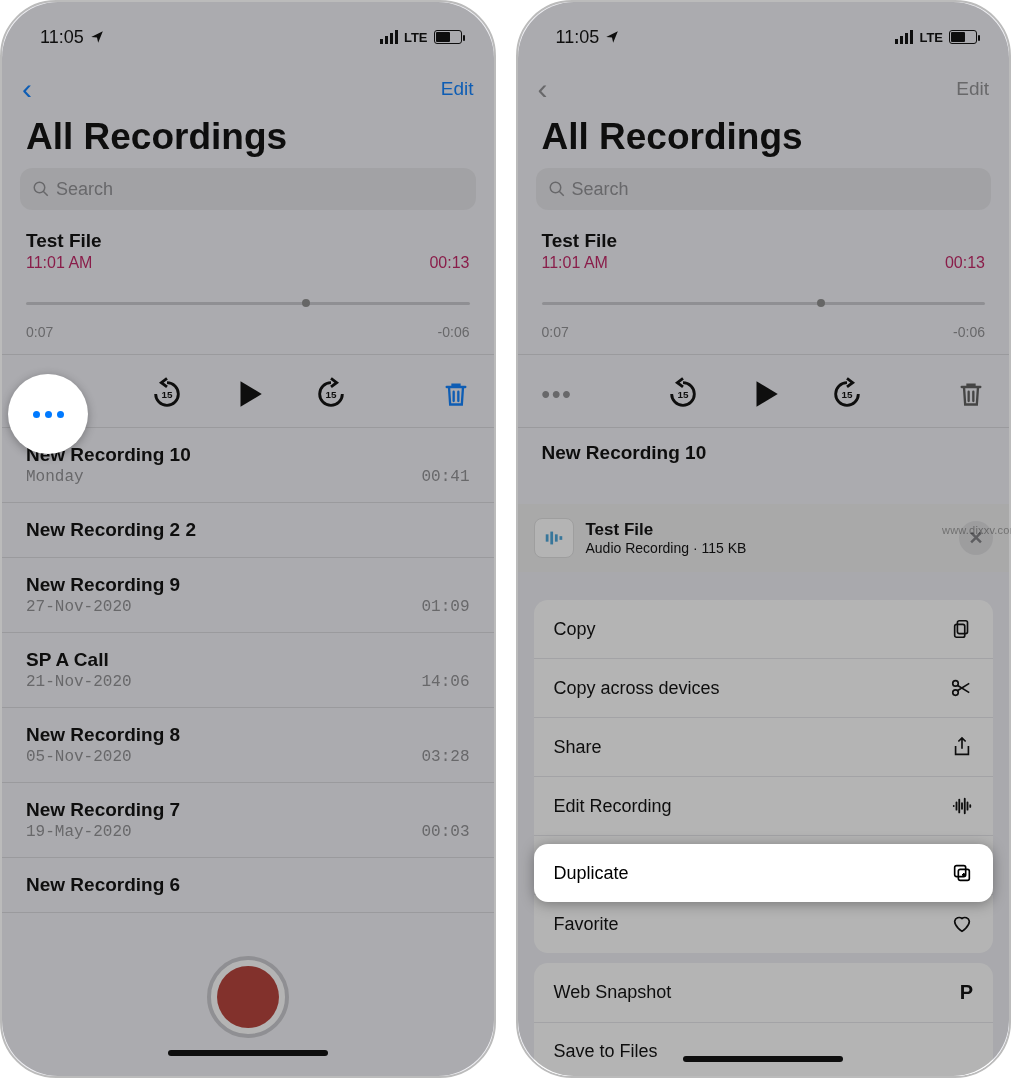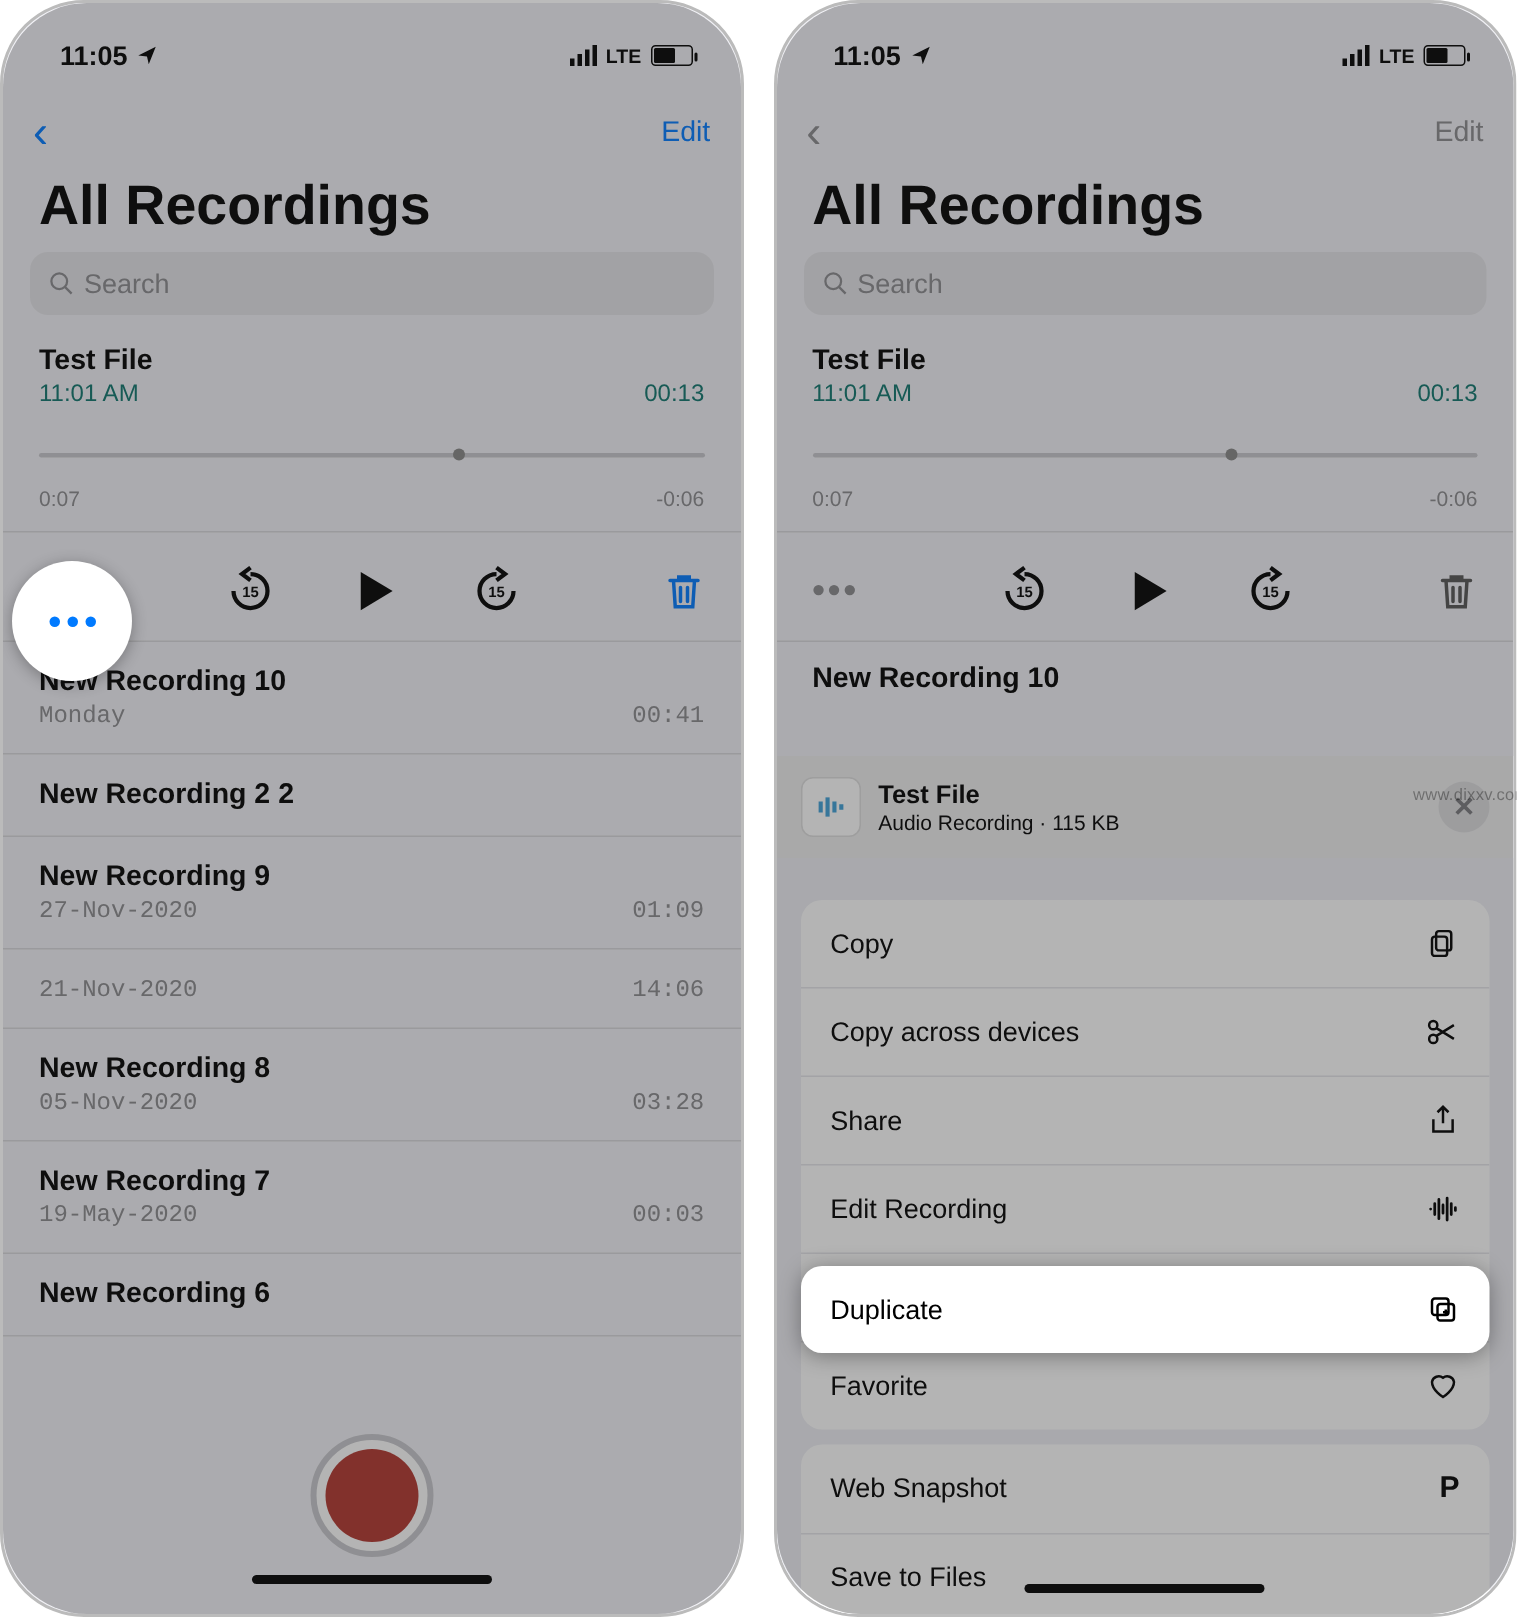--- a/index.html
+++ b/index.html
@@ -19,40 +19,40 @@
   }
   .phone .dim {
     position: absolute; inset: 0; border-radius: 56px;
     background: rgba(40,40,40,0.35);
     pointer-events: none; z-index: 50;
   }
   .statusbar {
     display: flex; justify-content: space-between; align-items: center;
     padding: 18px 32px 4px 38px; height: 56px;
   }
-  .status-left { font-weight: 700; font-size: 18px; display:flex; align-items:center; gap:6px;}
+  .status-left { font-weight: 400; font-size: 18px; display:flex; align-items:center; gap:6px;}
   .status-right { display: flex; align-items: center; gap: 6px; font-size: 13px; font-weight:600;}
   .signal { display: inline-flex; align-items: flex-end; gap: 2px; }
   .signal span { width: 3px; background:#000; display:inline-block; }
   .signal span:nth-child(1){height:5px}.signal span:nth-child(2){height:8px}
   .signal span:nth-child(3){height:11px}.signal span:nth-child(4){height:14px}
   .battery { width:28px; height:14px; border:1.5px solid #000; border-radius:3px; position:relative; }
   .battery::after{content:"";position:absolute;right:-4px;top:4px;width:2px;height:6px;background:#000;border-radius:1px;}
   .battery .fill{position:absolute;left:1px;top:1px;bottom:1px;width:55%;background:#000;border-radius:1px;}
   .nav { display:flex; justify-content:space-between; align-items:center; padding: 16px 20px 8px 20px;}
   .chev { font-size: 30px; color:#007aff; font-weight:400; line-height:1;}
   .edit { font-size: 19px; color:#007aff; }
   .title { font-size: 37px; font-weight: 700; padding: 4px 24px 10px 24px; }
   .search { margin: 0 18px; background:#e4e4e9; border-radius:12px; height:42px;
     display:flex; align-items:center; padding:0 12px; color:#8a8a8e; font-size:18px; gap:6px;}
   .expanded {
     padding: 20px 24px 14px 24px; border-bottom: 1px solid #d8d8dc;
   }
   .rec-title { font-size: 19px; font-weight: 600; }
-  .rec-meta { display:flex; justify-content:space-between; color:#0f766e; font-size:16px; margin-top:2px;}
+  .rec-meta { display:flex; justify-content:space-between; color:#be185d; font-size:16px; margin-top:2px;}
   .scrubber { margin-top: 30px; position:relative; height: 16px; }
   .scrubber .line{height:3px; background:#c7c7cc; border-radius:2px; position:relative;}
   .scrubber .dot{width:8px;height:8px;background:#888;border-radius:50%;position:absolute;top:-3px;right:36%;}
   .scrub-lbl{display:flex;justify-content:space-between;color:#8a8a8e;font-size:14px;margin-top:6px;}
   .controls { display:flex; align-items:center; justify-content:space-between; padding: 22px 24px 16px 24px;}
   .ctrl-center{display:flex; gap:48px; align-items:center;}
   .more-dots { letter-spacing:2px; font-size:24px; color:#007aff; font-weight:800;}
   .more-dots.gray { color:#8a8a8e;}
   svg { display:block; }
   .list-item { padding: 16px 24px; border-bottom:1px solid #d8d8dc;}
@@ -177,20 +177,21 @@
       <div class="li-title">New Recording 2 2</div>
     </div>
   <div class="list-item">
       <div class="li-title">New Recording 9</div>
       <div class="li-meta">
         <span>27-Nov-2020</span>
         <span>01:09</span>
       </div>
     </div>
   <div class="list-item">
+      <div class="li-title">SP A Call</div>
       <div class="li-meta">
         <span>21-Nov-2020</span>
         <span>14:06</span>
       </div>
     </div>
   <div class="list-item">
       <div class="li-title">New Recording 8</div>
       <div class="li-meta">
         <span>05-Nov-2020</span>
         <span>03:28</span>

